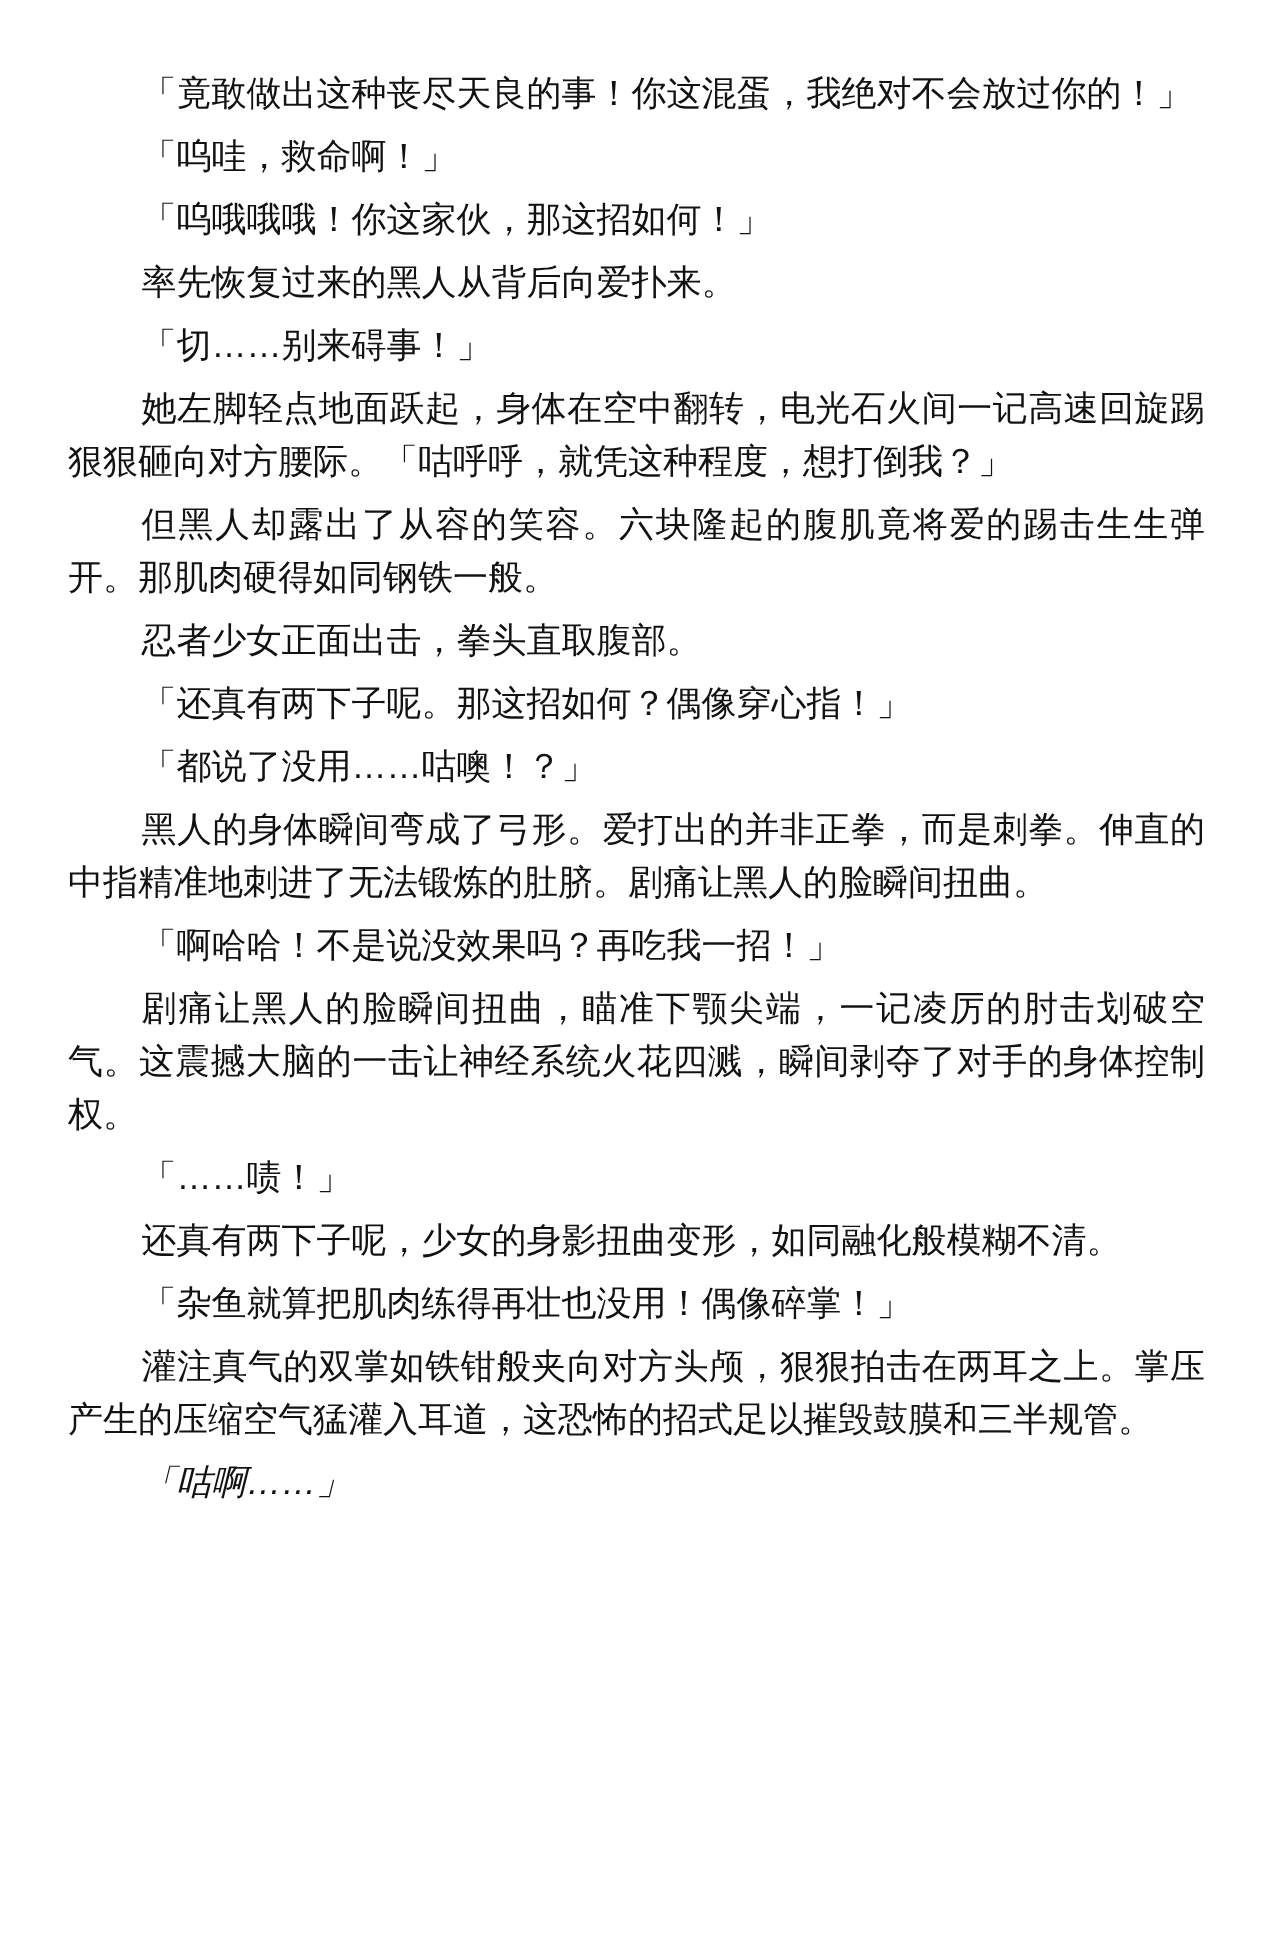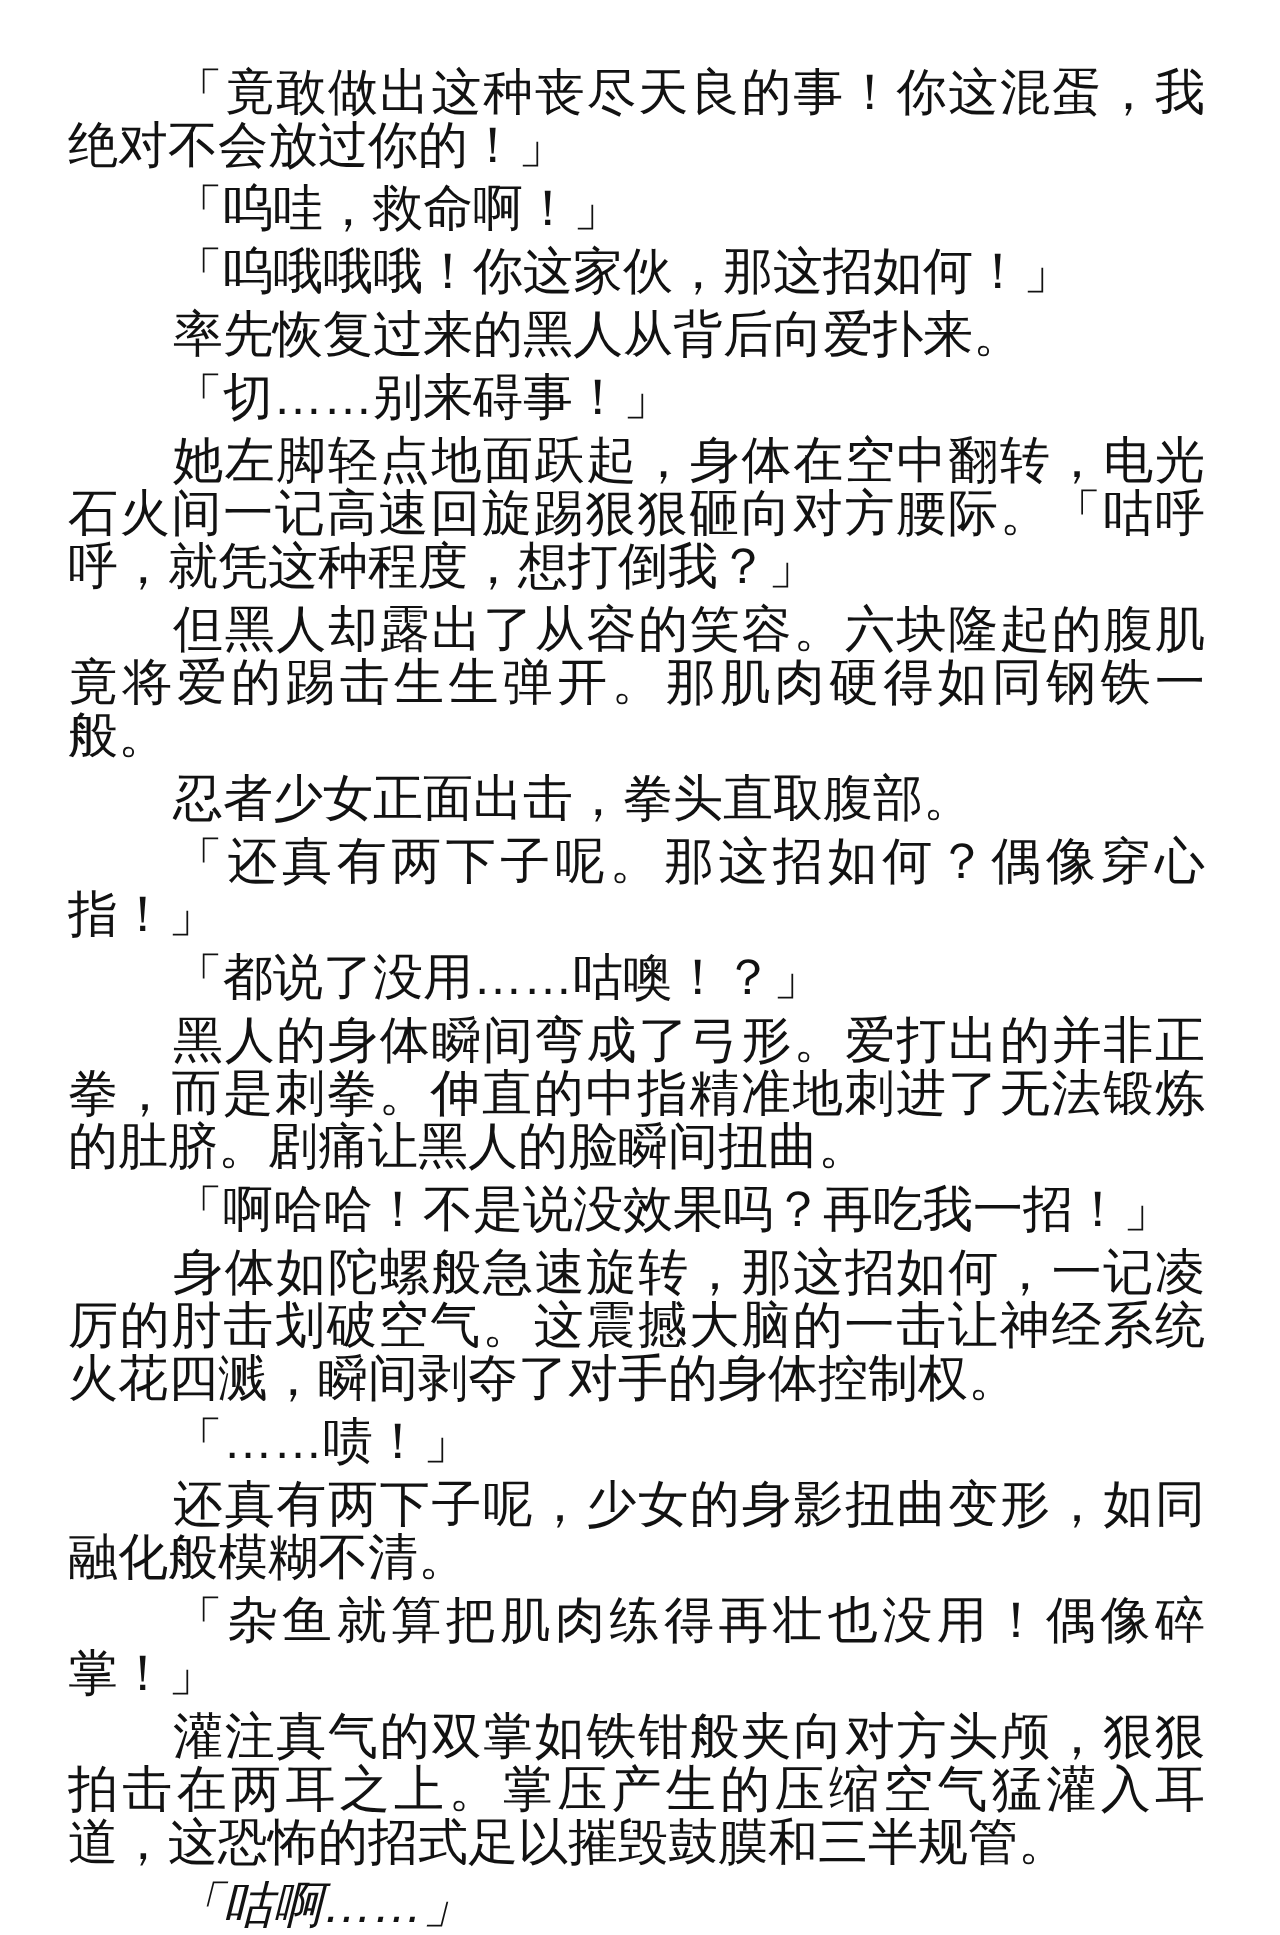--- a/index.html
+++ b/index.html
@@ -17,21 +17,21 @@
     position: absolute;
     inset: 0;
     background: #ffffff;
   }
   .text-column {
     position: absolute;
     left: 68px;
     top: 66px;
     width: 1137px;
     font-family: "Liberation Sans", sans-serif;
-    font-size: 50px;
+    font-size: 35px;
     line-height: 53px;
     color: #121212;
     text-align: justify;
     letter-spacing: 0;
     word-break: break-all;
     overflow-wrap: break-word;
   }
   .text-column p {
     margin: 0 0 10px 0;
     padding: 0;
@@ -52,20 +52,20 @@
       <p>「呜哦哦哦！你这家伙，那这招如何！」</p>
       <p>率先恢复过来的黑人从背后向爱扑来。</p>
       <p>「切……别来碍事！」</p>
       <p>她左脚轻点地面跃起，身体在空中翻转，电光石火间一记高速回旋踢狠狠砸向对方腰际。「咕呼呼，就凭这种程度，想打倒我？」</p>
       <p>但黑人却露出了从容的笑容。六块隆起的腹肌竟将爱的踢击生生弹开。那肌肉硬得如同钢铁一般。</p>
       <p>忍者少女正面出击，拳头直取腹部。</p>
       <p>「还真有两下子呢。那这招如何？偶像穿心指！」</p>
       <p>「都说了没用……咕噢！？」</p>
       <p>黑人的身体瞬间弯成了弓形。爱打出的并非正拳，而是刺拳。伸直的中指精准地刺进了无法锻炼的肚脐。剧痛让黑人的脸瞬间扭曲。</p>
       <p>「啊哈哈！不是说没效果吗？再吃我一招！」</p>
-      <p>身体如陀螺般急速旋转，那这招如何，一记凌厉的肘击划破空气。这震撼大脑的一击让神经系统火花四溅，瞬间剥夺了对手的身体控制权。</p>
+      <p>剧痛让黑人的脸瞬间扭曲，瞄准下颚尖端，一记凌厉的肘击划破空气。这震撼大脑的一击让神经系统火花四溅，瞬间剥夺了对手的身体控制权。</p>
       <p>「……啧！」</p>
       <p>还真有两下子呢，少女的身影扭曲变形，如同融化般模糊不清。</p>
       <p>「杂鱼就算把肌肉练得再壮也没用！偶像碎掌！」</p>
       <p>灌注真气的双掌如铁钳般夹向对方头颅，狠狠拍击在两耳之上。掌压产生的压缩空气猛灌入耳道，这恐怖的招式足以摧毁鼓膜和三半规管。</p>
       <p>「咕啊……」</p>
     </div>
 </div>
 
 </body></html>

